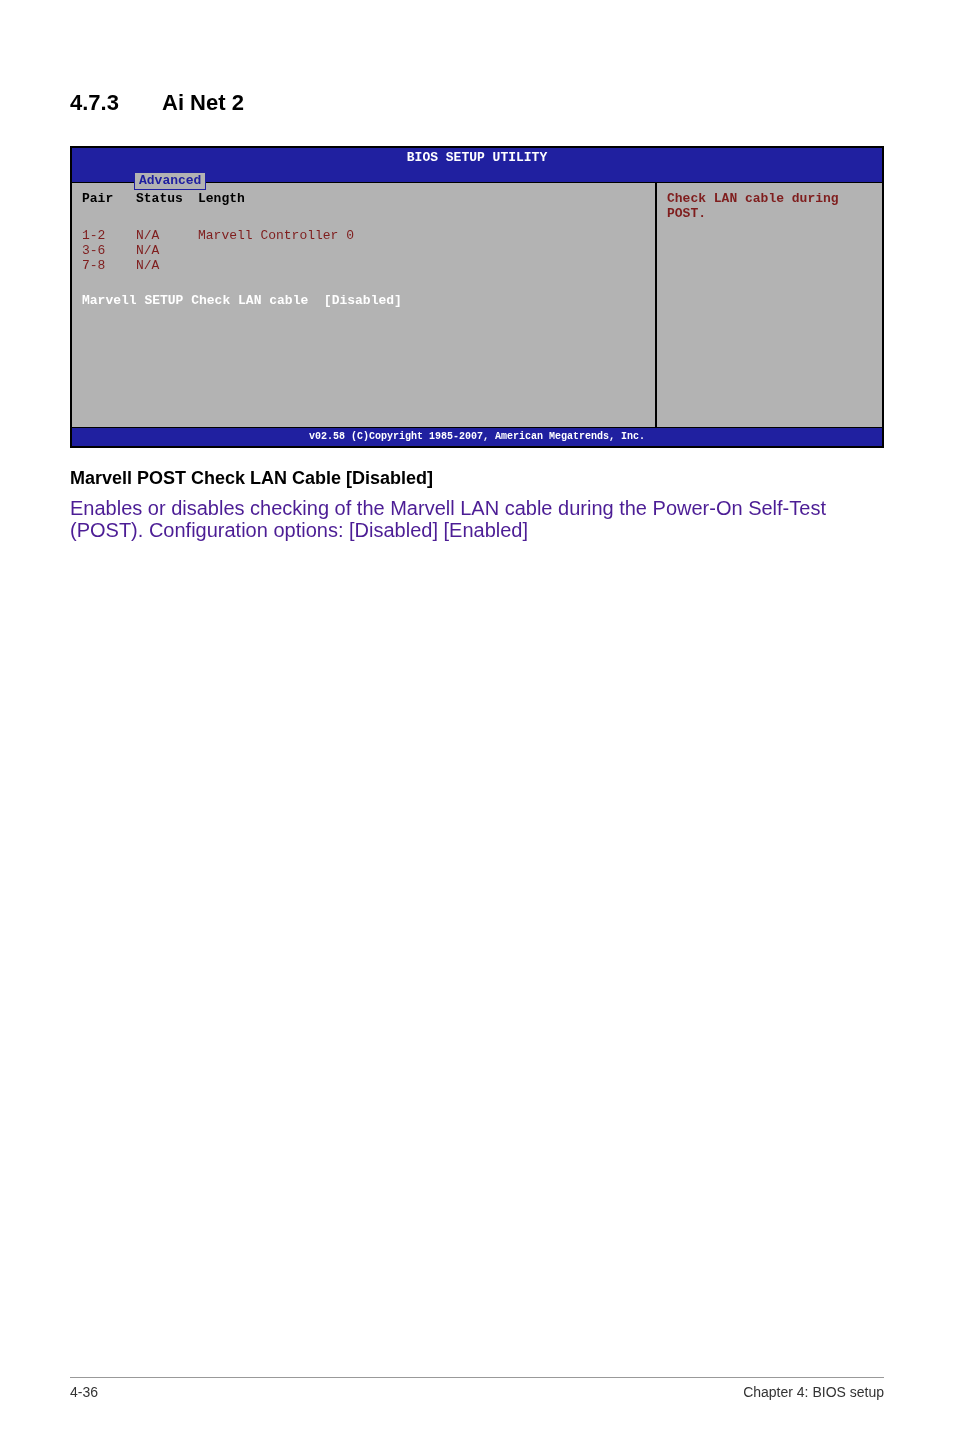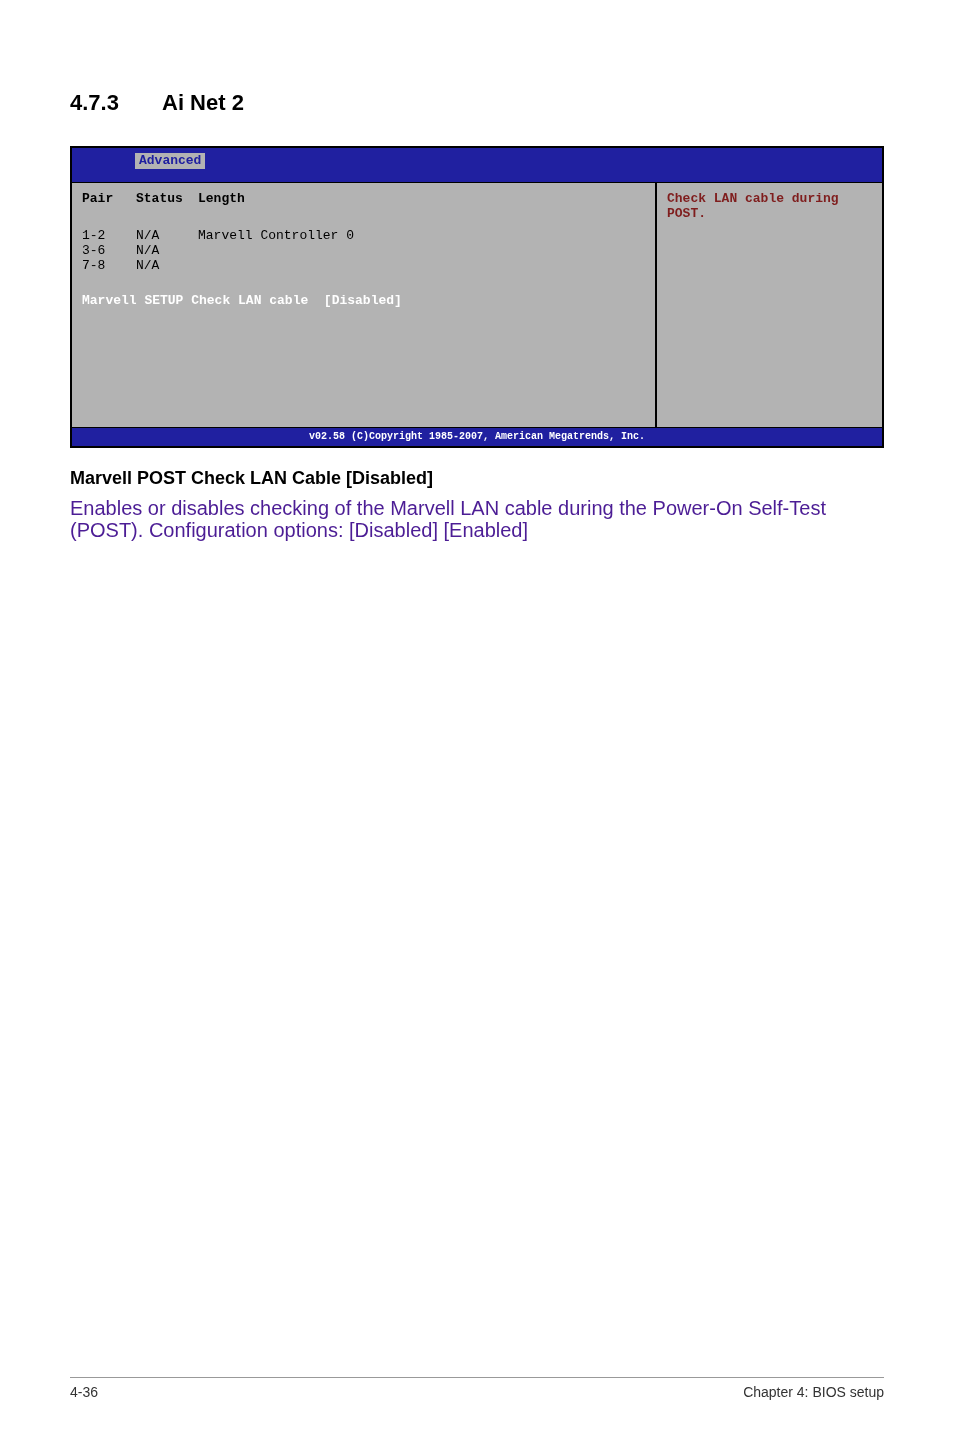--- a/index.html
+++ b/index.html
@@ -44,21 +44,21 @@
       height: 34px;
     }
     .bios-title {
       text-align: center;
       font-weight: bold;
       line-height: 16px;
     }
     .bios-tab {
       position: absolute;
       left: 62px;
-      top: 4px;
+      top: 24px;
       background: #b3b3b3;
       color: #2020a0;
       padding: 0 4px;
       font-weight: bold;
       line-height: 16px;
       border: 1px solid #2020a0;
     }
     .bios-body {
       display: flex;
       border-top: 1px solid #000;
@@ -76,21 +76,21 @@
       padding: 8px 10px;
       color: #7f1d1d;
       font-weight: bold;
     }
     .bios-head-row {
       color: #000;
       font-weight: bold;
       margin-bottom: 22px;
     }
     .bios-row {
-      color: #000000;
+      color: #7f1d1d;
       line-height: 15px;
     }
     .bios-action {
       color: #fff;
       font-weight: bold;
       margin-top: 20px;
     }
     .bios-footer {
       background: #2020a0;
       color: #fff;
@@ -131,20 +131,21 @@
 <body>
 
 <div class="page">
 
   <h2 class="section-title">
     <span class="section-number">4.7.3</span><span>Ai Net 2</span>
   </h2>
 
   <div class="bios-box">
     <div class="bios-header">
+      <div class="bios-title">BIOS SETUP UTILITY</div>
       <div class="bios-tab">Advanced</div>
     </div>
     <div class="bios-body">
       <div class="bios-left">
         <div class="bios-head-row">
           <span class="cell-pair">Pair</span><span class="cell-status">Status</span><span>Length</span>
         </div>
         <div class="bios-row">
           <span class="cell-pair">1-2</span><span class="cell-status">N/A</span><span>Marvell Controller 0</span>
         </div>

